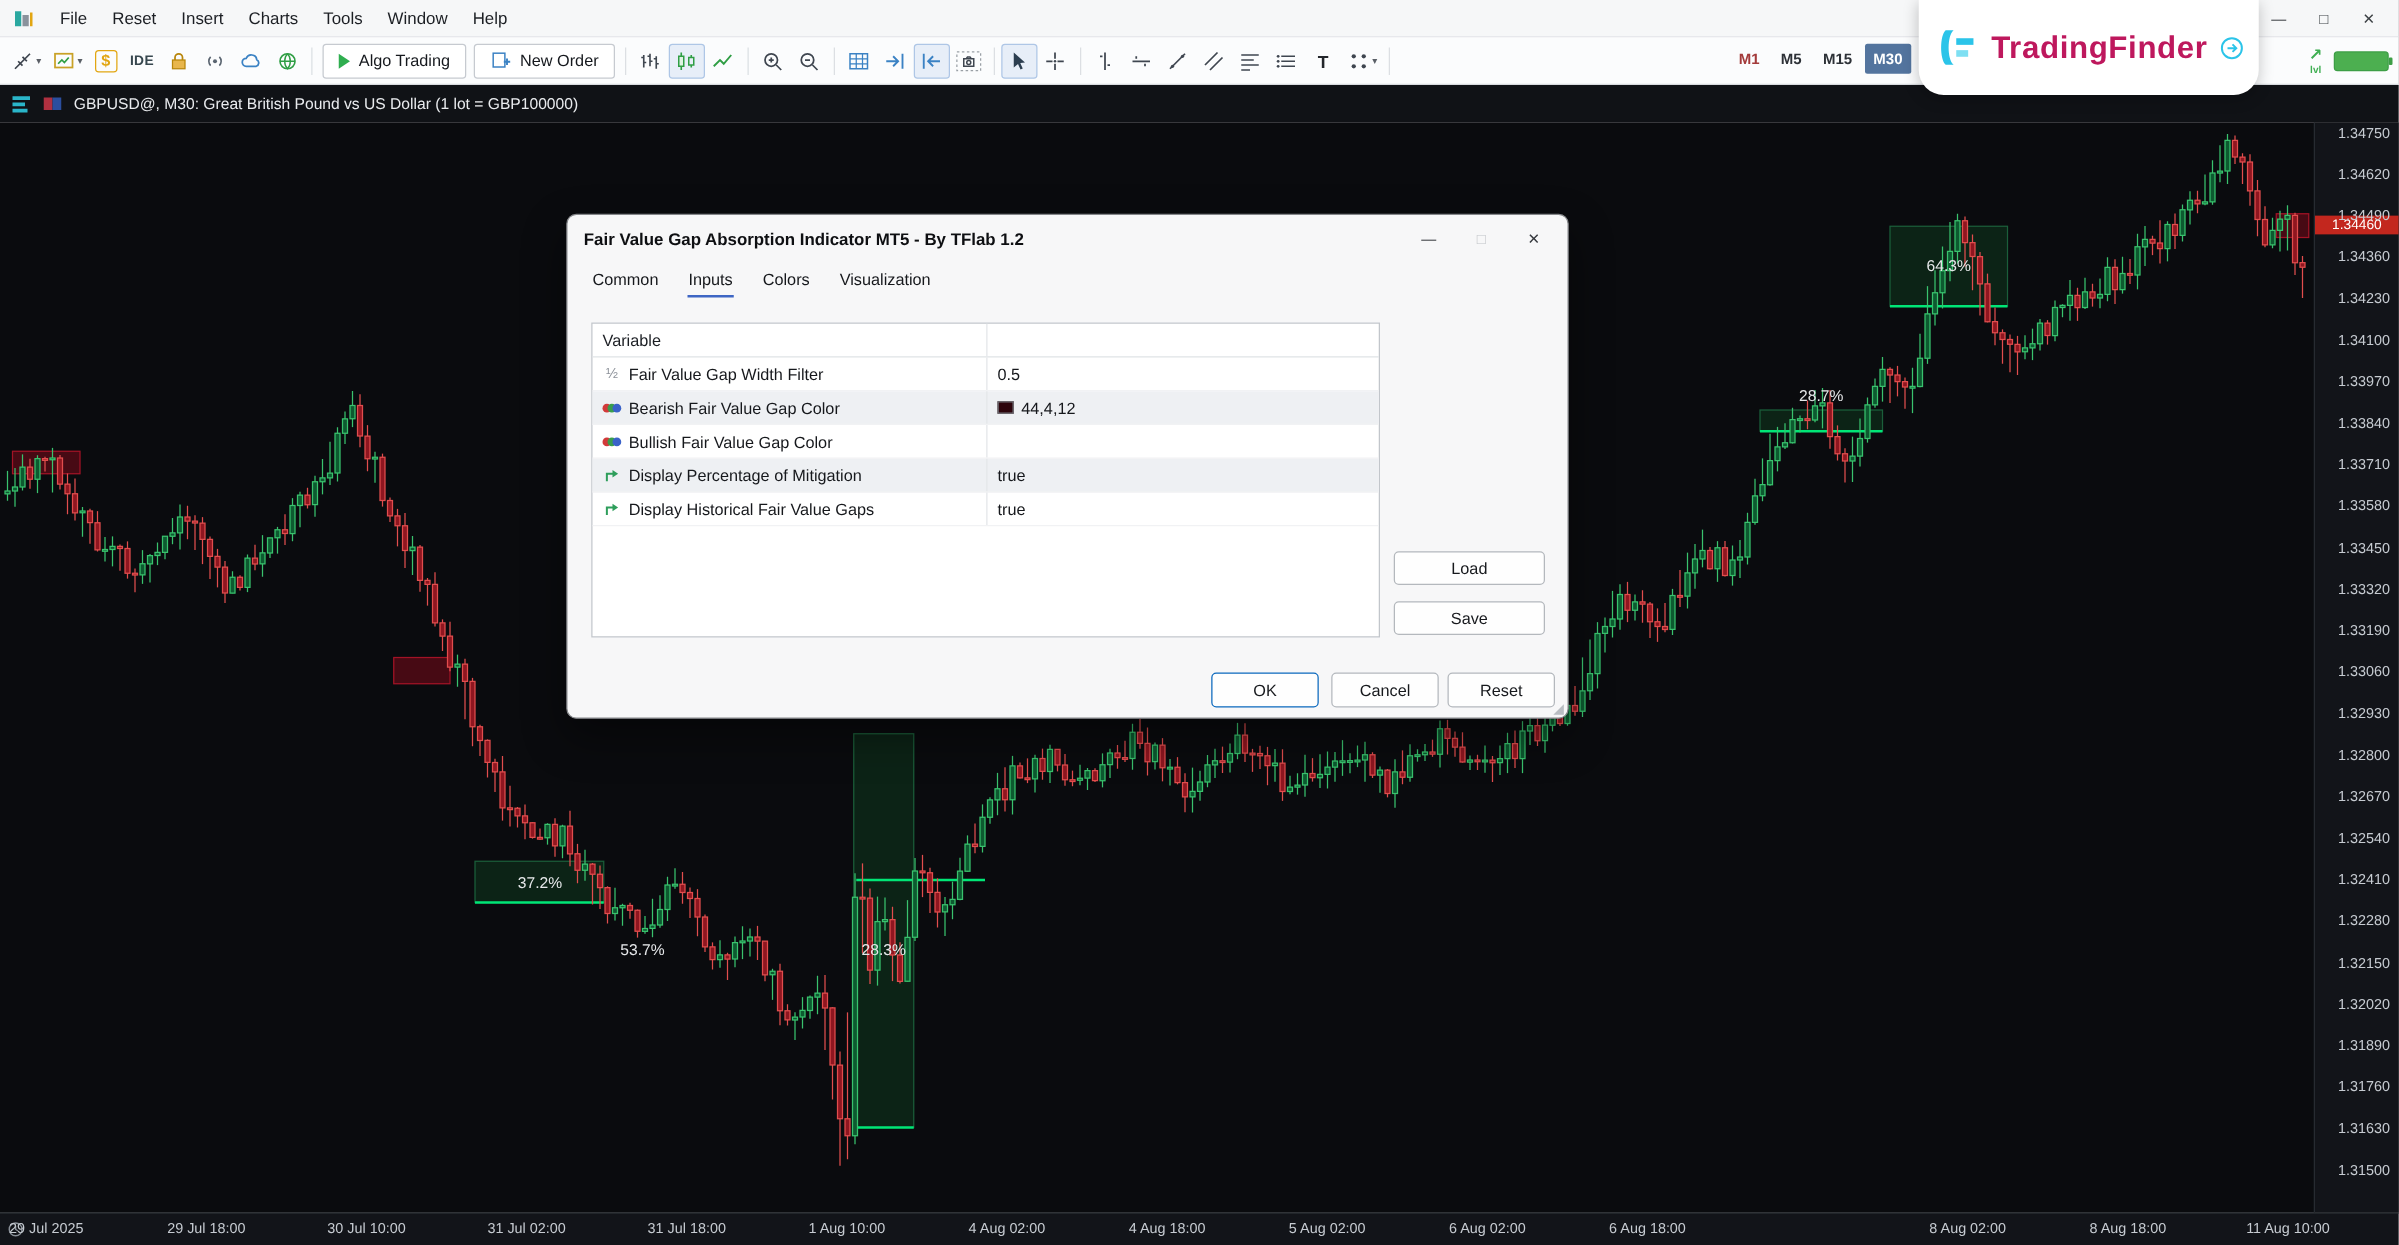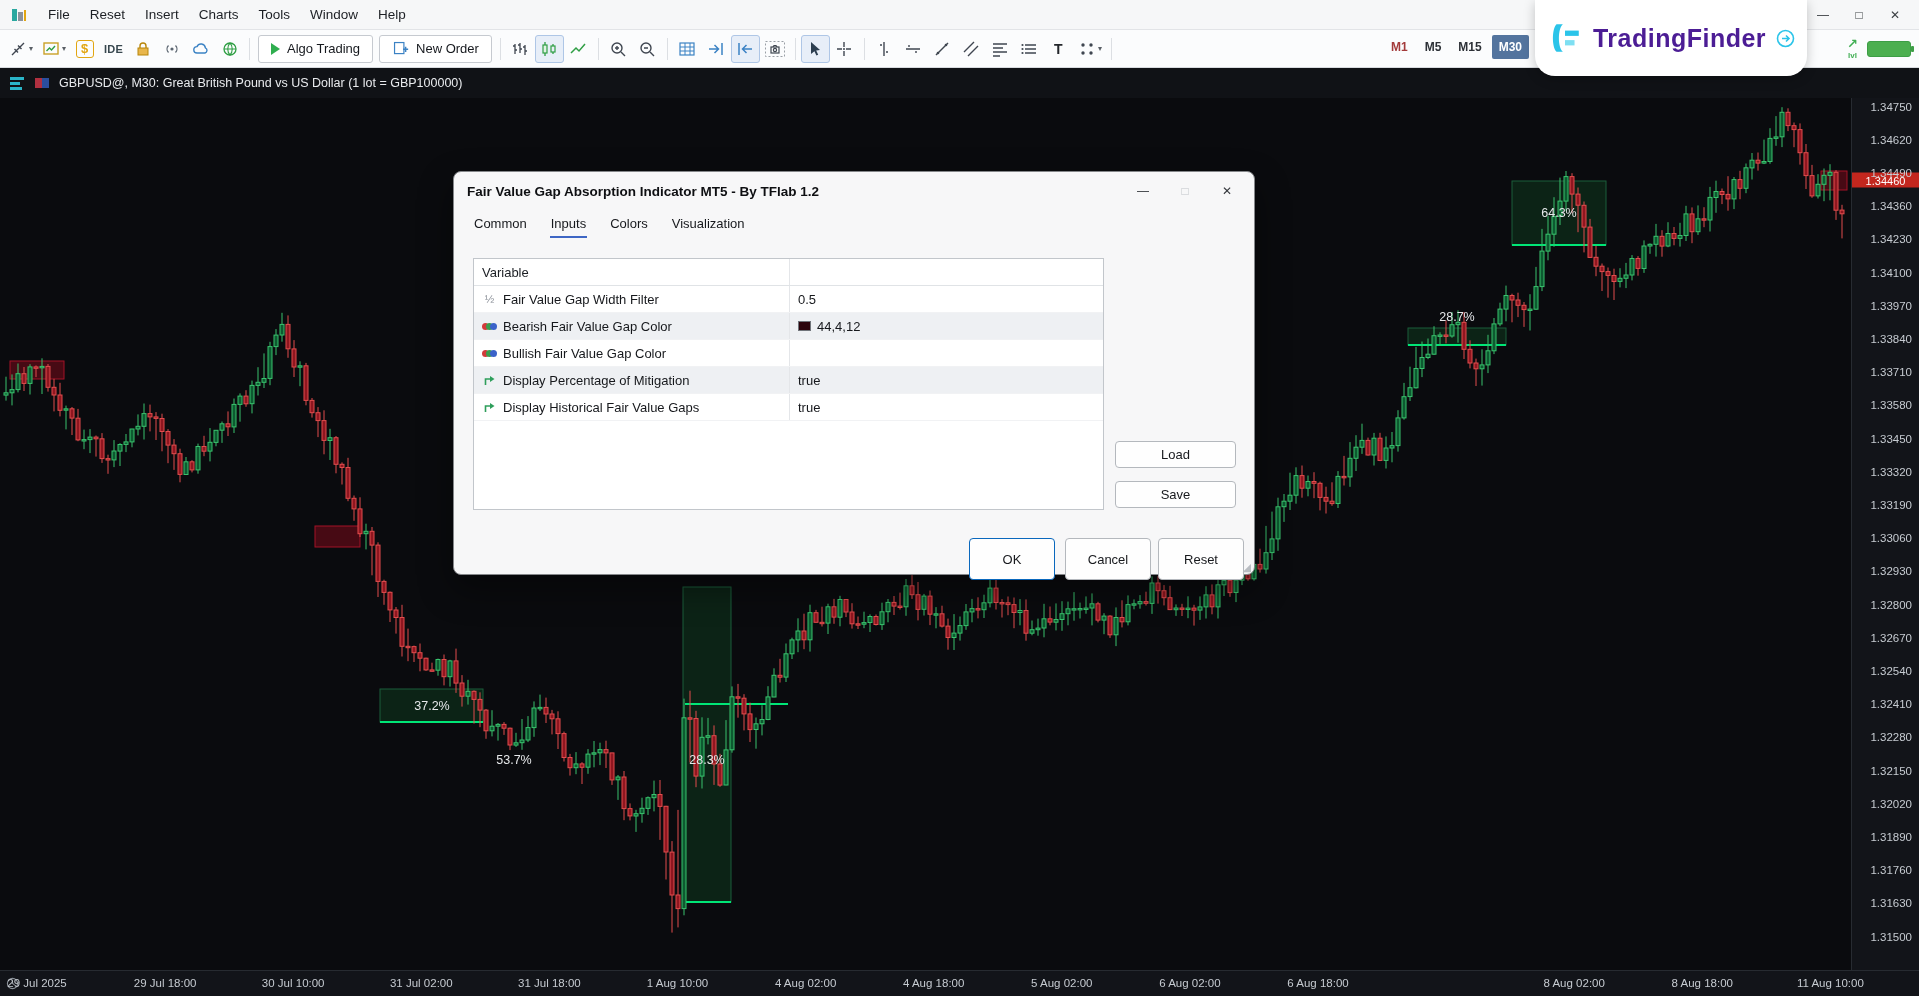--- a/index.html
+++ b/index.html
@@ -25,21 +25,21 @@
 .tf-group{position:absolute;left:1384px;top:5px;display:flex;align-items:center;gap:3px}
 .tf-btn{font-size:12px;font-weight:bold;color:#2d3137;padding:5px 7px;border-radius:2px}
 .tf-btn.active{background:#53749e;color:#fff}
 .right-widgets{position:absolute;right:8px;top:0;height:38px;display:flex;align-items:center;gap:9px}
 .lvl-widget{display:flex;flex-direction:column;align-items:center;color:#3fae52;font-size:8px;font-weight:bold;line-height:1.1}
 .lvl-widget .arr{font-size:13px}
 .battery{width:44px;height:16px;background:#4caf50;border:1px solid #3d9e46;border-radius:3px;position:relative}
 .battery:after{content:"";position:absolute;right:-4px;top:4px;width:3px;height:6px;background:#3d9e46;border-radius:1px}
 
 .brand-card{position:absolute;left:1535px;top:0;width:272px;height:76px;background:#fff;border-radius:0 0 20px 20px;box-shadow:0 3px 12px rgba(0,0,0,.22);display:flex;align-items:center;justify-content:center;gap:10px;z-index:60}
-.brand-text{font-size:25px;font-weight:bold;color:#4c1d95;letter-spacing:.5px}
+.brand-text{font-size:25px;font-weight:bold;color:#be185d;letter-spacing:.5px}
 
 .chart-header{height:30px;background:#101216;display:flex;align-items:center;gap:9px;padding:0 9px;color:#e9ebee;font-size:12.5px}
 
 .chart-area{position:relative;height:872px;display:flex;background:#0a0b0e}
 #plot-svg{display:block}
 .price-axis{width:68px;background:#121419;border-left:1px solid #272b31;position:relative;font-size:11.5px;color:#c6cbd1}
 .price-label{position:absolute;right:7px;transform:translateY(-50%)}
 .price-tag{position:absolute;left:0;right:0;top:82px;transform:translateY(-50%);background:#c3271e;color:#fff;text-align:center;font-size:11px;padding:1.5px 0}
 .time-axis{height:26px;background:#121419;border-top:1px solid #272b31;position:relative;color:#c6cbd1;font-size:11.5px}
 .time-label{position:absolute;top:6px;transform:translateX(-50%);white-space:nowrap}
@@ -57,21 +57,21 @@
 .hrow,.prow{display:flex;height:27px}
 .hrow{border-bottom:1px solid #e0e3e6;color:#1b1e23;font-size:13px}
 .cell{display:flex;align-items:center;padding:0 8px;gap:6px}
 .col-var{width:316px;border-right:1px solid #e4e6e9}
 .col-val{flex:1}
 .prow{font-size:13px;color:#16181c;border-bottom:1px solid #f1f2f4}
 .prow.shaded{background:#eef0f3}
 .row-icon{width:15px;display:inline-flex;justify-content:center;align-items:center;color:#8d929a;font-size:11.5px}
 .cdot{width:7px;height:7px;border-radius:50%;display:inline-block}
 .swatch{width:13px;height:10px;border:1px solid #70747a;display:inline-block}
-.dlg-btn{position:absolute;width:86px;height:42px;background:#fefefe;border:1px solid #b4b8bd;border-radius:4px;font-size:13px;color:#17191d;font-family:inherit}
+.dlg-btn{position:absolute;width:86px;height:28px;background:#fefefe;border:1px solid #b4b8bd;border-radius:4px;font-size:13px;color:#17191d;font-family:inherit}
 .dlg-btn.side{left:661px;width:121px;height:27px}
 .dlg-btn.ok{border-color:#0a68bd}
 .resize-grip{position:absolute;right:3px;bottom:1px;color:#b9bdc2;font-size:11px;line-height:1}
 svg{display:block}
 </style>
 </head>
 <body>
 
 <div id="app">
 

